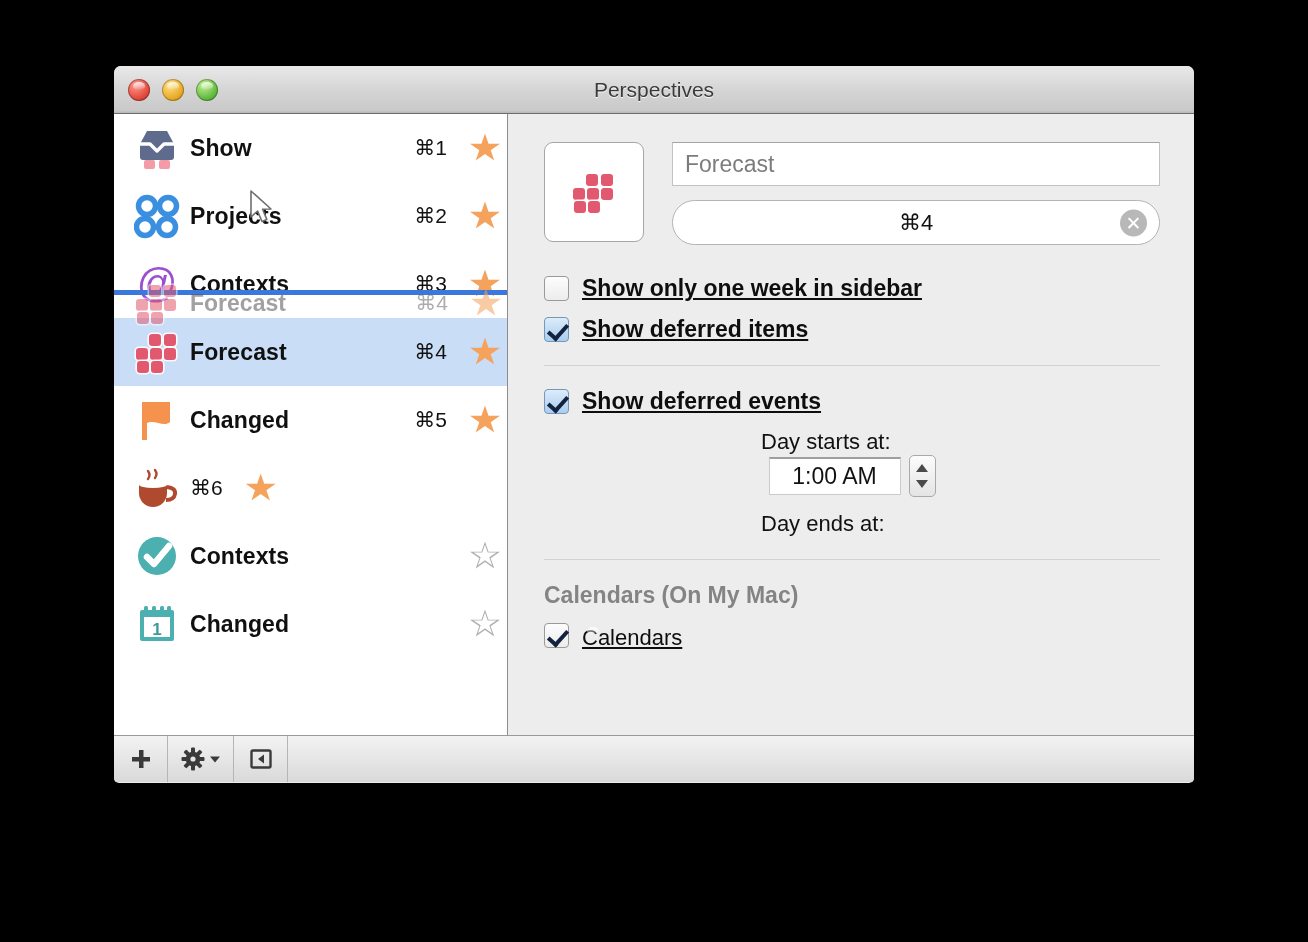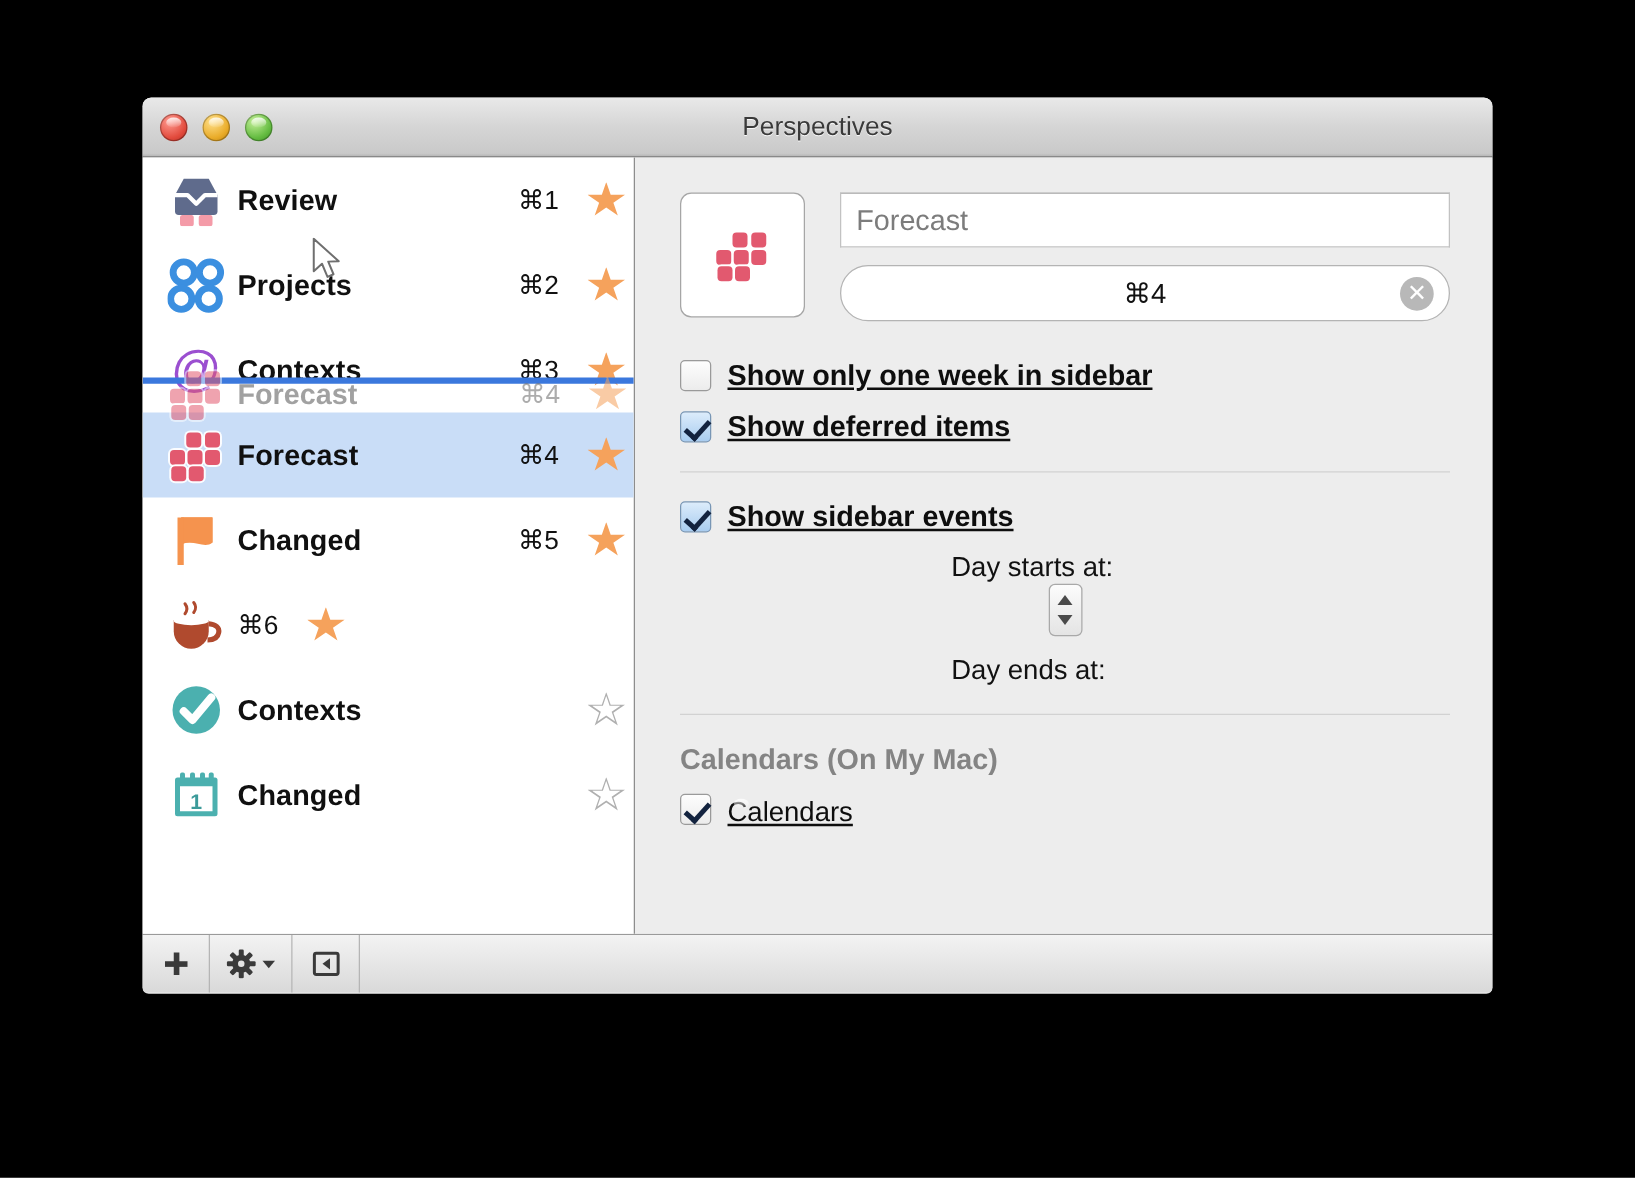--- a/index.html
+++ b/index.html
@@ -13,21 +13,20 @@
 
   
   .window {
     position: absolute;
     left: 114px; top: 66px;
     width: 1080px; height: 717px;
     border-radius: 7px 7px 5px 5px;
     box-shadow: 0 6px 22px rgba(0,0,0,.55);
     background: #ececec;
     overflow: hidden;
-    margin-top: 12px;
   }
 
   
   .titlebar {
     position: relative;
     height: 48px;
     background: linear-gradient(to bottom, #e9e9e9 0%, #d6d6d6 48%, #c9c9c9 95%, #b6b6b6 100%);
     border-bottom: 1px solid #6d6d6d;
   }
   .title {
@@ -239,21 +238,21 @@
 
         <div class="row">
           <div class="icon-cell">
             <svg class="ic" width="46" height="42" viewBox="0 0 46 42">
               <path d="M6 17 L13 4 H33 L40 17 V30 A3 3 0 0 1 37 33 H9 A3 3 0 0 1 6 30 Z" fill="#5f6b8c"></path>
               <path d="M6 17 H16 L23 24 L30 17 H40" fill="none" stroke="#ffffff" stroke-width="3.4" stroke-linejoin="round"></path>
               <rect x="10" y="33" width="11" height="9" rx="2" fill="#f49ba8"></rect>
               <rect x="25" y="33" width="11" height="9" rx="2" fill="#f49ba8"></rect>
             </svg>
           </div>
-          <div class="label">Review</div>
+          <div class="label">Show</div>
           <div class="shortcut">⌘1</div>
           <div class="star">
               <div class="star-shape"></div>
             </div>
         </div>
 
         <div class="row">
           <div class="icon-cell">
             <svg class="ic" width="46" height="46" viewBox="0 0 46 46">
               <circle cx="13" cy="13" r="8.5" fill="none" stroke="#3b8fe0" stroke-width="5.5"></circle>
@@ -426,26 +425,27 @@
             <div class="cbx on"></div>
             <div class="cb-label">Show deferred items</div>
           </div>
         </div>
 
         <div class="hr"></div>
 
         <div>
           <div class="cb-row">
             <div class="cbx on"></div>
-            <div class="cb-label">Show sidebar events</div>
+            <div class="cb-label">Show deferred events</div>
           </div>
 
           <div class="time-row">
             <div class="time-label">Day starts at:</div>
             <div class="stepper-wrap">
+              <div class="time-box">1:00 AM</div>
               <div class="stepper">
                 <span class="tri-up"></span>
                 <span class="tri-dn"></span>
               </div>
             </div>
           </div>
 
           <div class="time-row">
             <div class="time-label">Day ends at:</div>
           </div>

